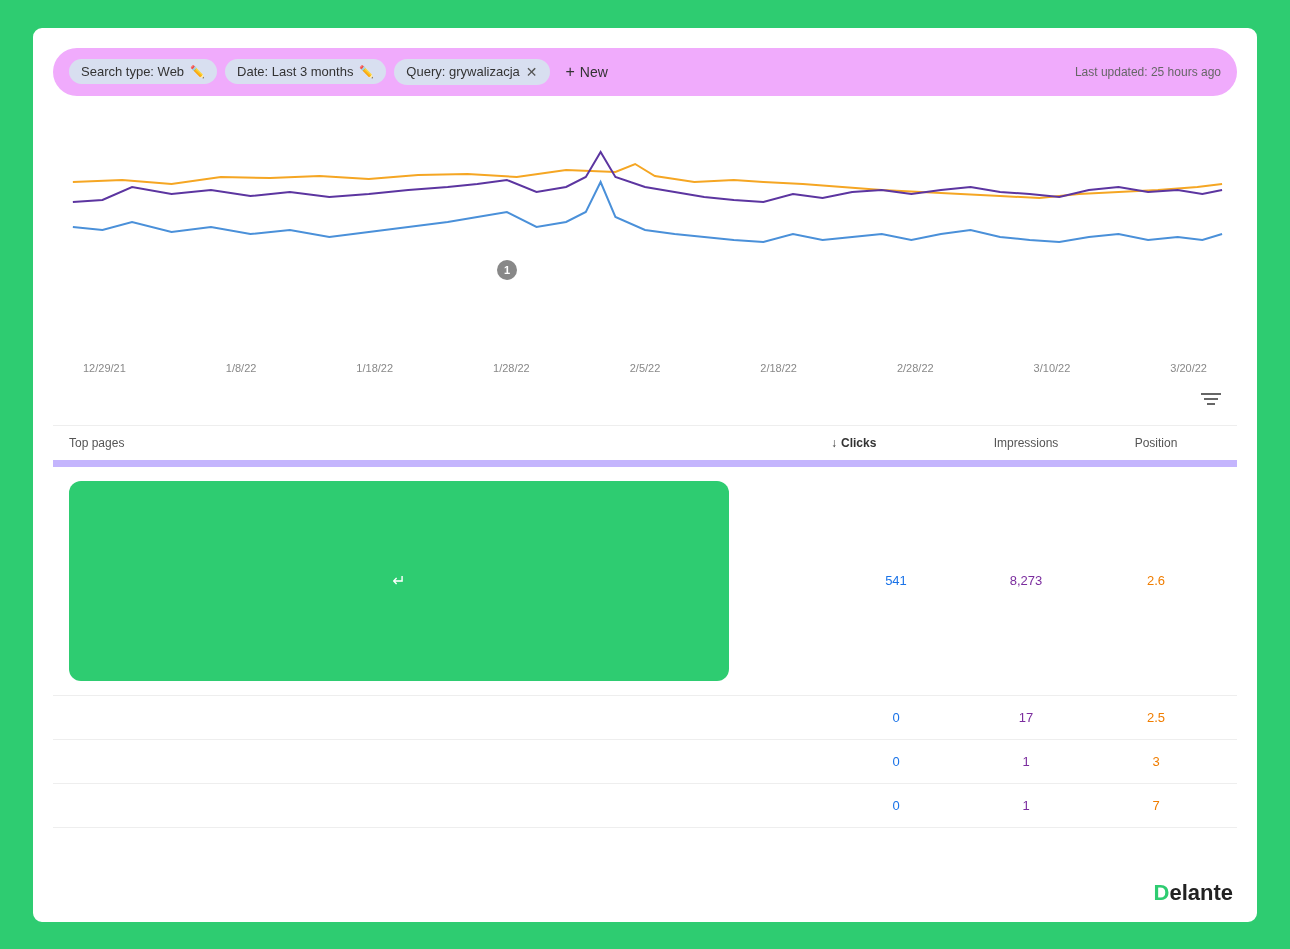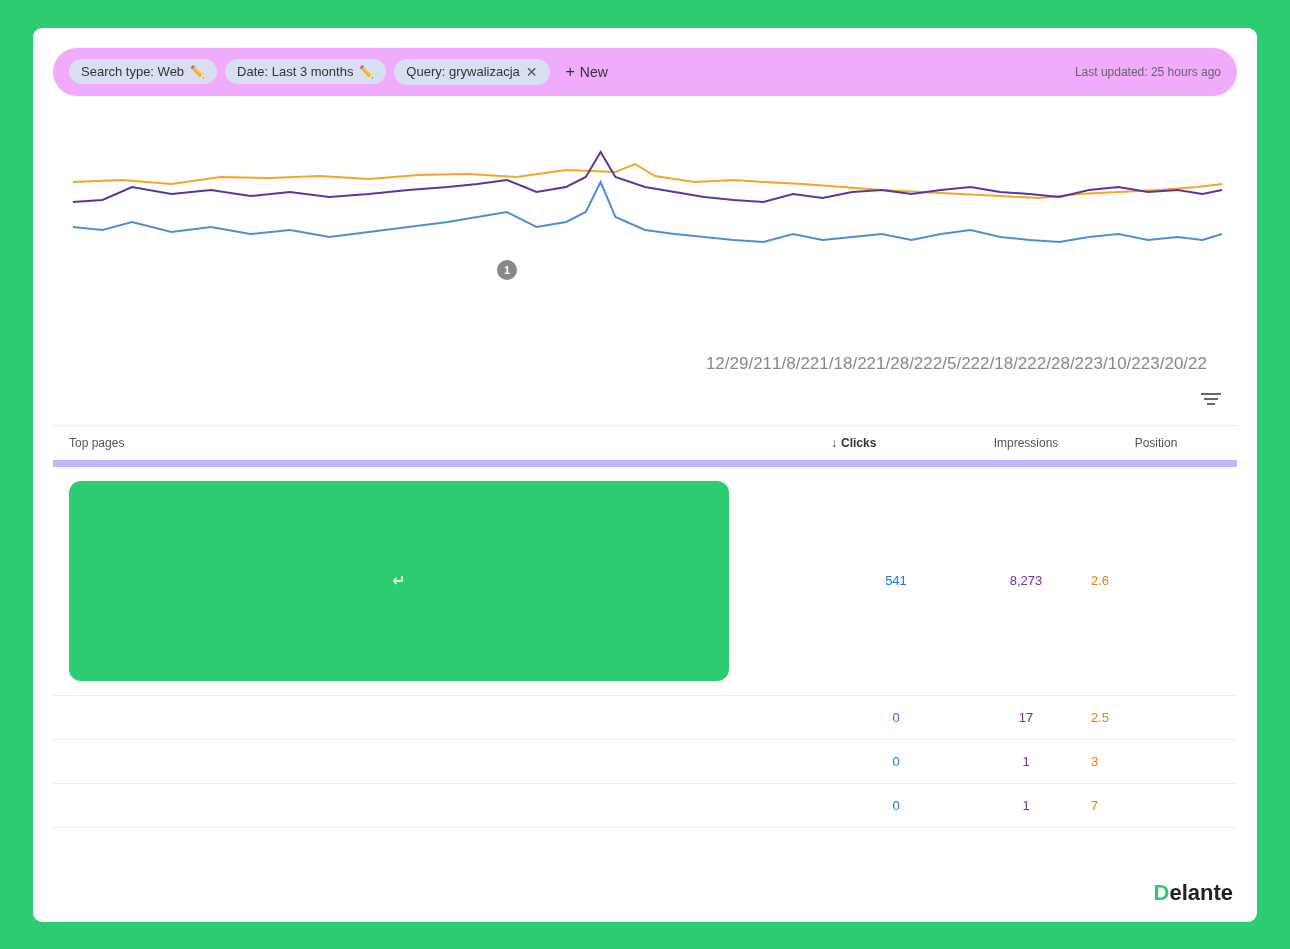--- a/index.html
+++ b/index.html
@@ -75,25 +75,25 @@
       margin-bottom: 8px;
       position: relative;
       height: 260px;
     }
     .chart-svg {
       width: 100%;
       height: 220px;
     }
     .chart-x-labels {
       display: flex;
-      justify-content: flex-end;
+      justify-content: space-between;
       padding: 0 20px;
-      font-size: 17px;
+      font-size: 11px;
       color: #888;
-      margin-top: 8px;
+      margin-top: 16px;
     }
     .annotation-bubble {
       position: absolute;
       background: #888;
       color: #fff;
       border-radius: 50%;
       width: 20px;
       height: 20px;
       display: flex;
       align-items: center;
@@ -183,21 +183,21 @@
       width: 660px;
       height: 200px;
       display: flex;
       align-items: center;
       justify-content: center;
       color: #fff;
       font-size: 20px;
     }
     .val-clicks { color: #1a73e8; text-align: center; font-size: 13px; }
     .val-impressions { color: #7b2d9e; text-align: center; font-size: 13px; }
-    .val-position { color: #f07d00; font-size: 13px; }
+    .val-position { color: #f07d00; text-align: center; font-size: 13px; }
     
     .delante-logo {
       position: absolute;
       bottom: 16px;
       right: 24px;
       font-size: 22px;
       font-weight: bold;
       color: #222;
     }
     .delante-logo span.d-green {

